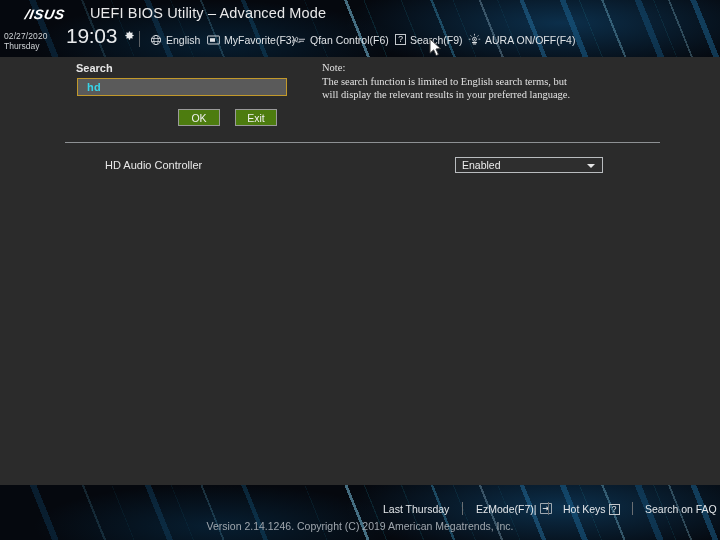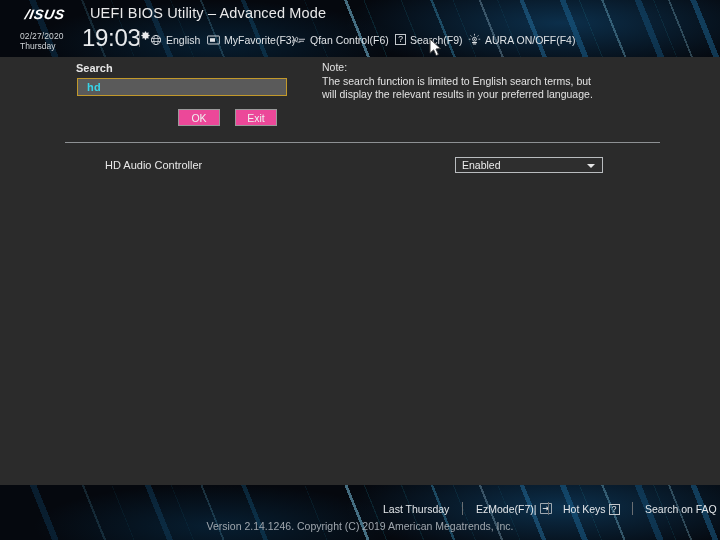--- a/index.html
+++ b/index.html
@@ -89,21 +89,21 @@
     left: 90px; top: 5px;
     font-size: 14.5px;
     color: #e9e9ea;
     letter-spacing: .15px;
     white-space: nowrap;
   }
 
   
   #datetime {
     position: absolute;
-    left: 20px; top: 30px;
+    left: 4px; top: 30px;
     width: 120px;
     height: 26px;
   }
   #date-line {
     position: absolute;
     left: 0; top: 1px;
     font-size: 8.5px;
     color: #cfd3d6;
     letter-spacing: .1px;
     white-space: nowrap;
@@ -111,21 +111,21 @@
   #day-line {
     position: absolute;
     left: 0; top: 11px;
     font-size: 8.5px;
     color: #cfd3d6;
     white-space: nowrap;
   }
   #clock {
     position: absolute;
     left: 62px; top: -6px;
-    font-size: 24px;
+    font-size: 21px;
     color: #e8eaec;
     font-weight: 300;
     letter-spacing: -.3px;
     white-space: nowrap;
   }
   #clock-gear {
     position: absolute;
     left: 120px; top: -3px;
     width: 11px; height: 11px;
   }
@@ -180,27 +180,27 @@
     letter-spacing: .2px;
   }
   #note-block {
     position: absolute;
     left: 322px; top: 4px;
     width: 310px;
     font-size: 10.5px;
     color: #e2e2e2;
     line-height: 13.5px;
   }
-  .note-line { white-space: nowrap; }
+  .note-line { white-space: nowrap; font-family: Liberation Serif, serif; }
 
   .dlg-btn {
     position: absolute;
     top: 52px;
     width: 42px; height: 17px;
-    background: #ec4899;
+    background: #4d7c0f;
     border: 1px solid #9a9a9a;
     box-sizing: border-box;
     color: #f0f0f0;
     font-size: 10.5px;
     display: flex;
     align-items: center;
     justify-content: center;
     cursor: default;
   }
   #ok-button   { left: 178px; }

